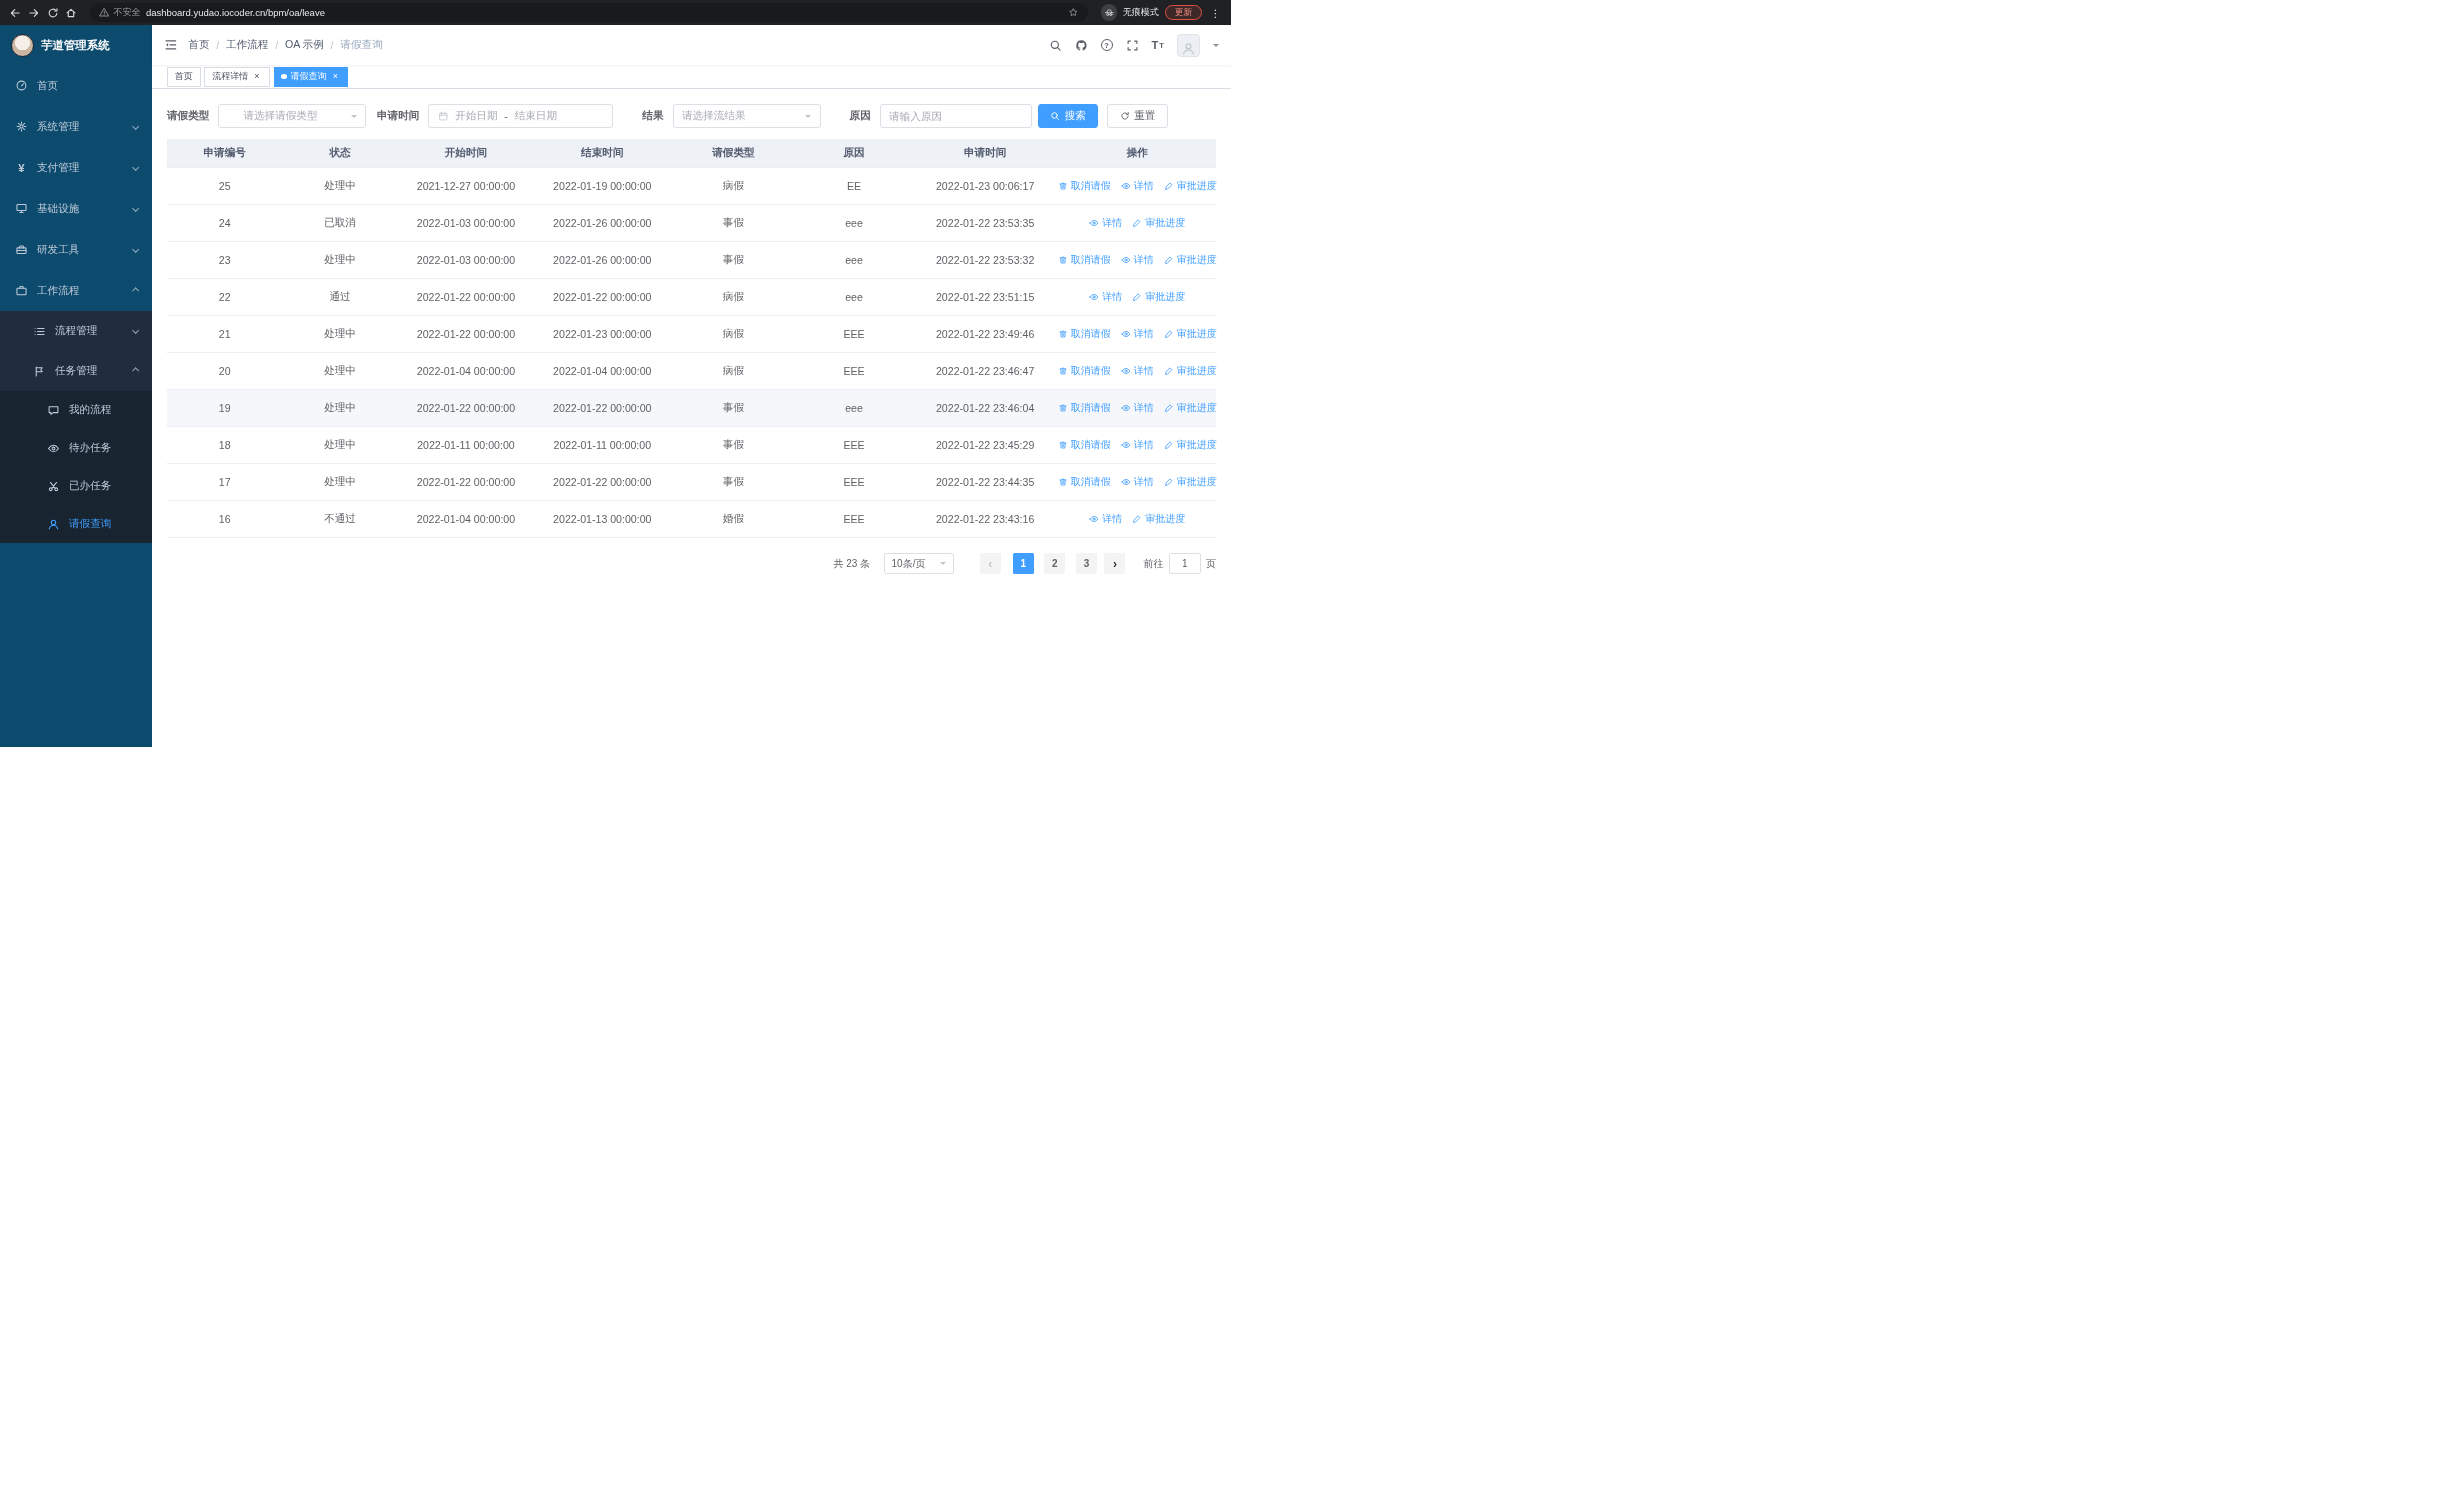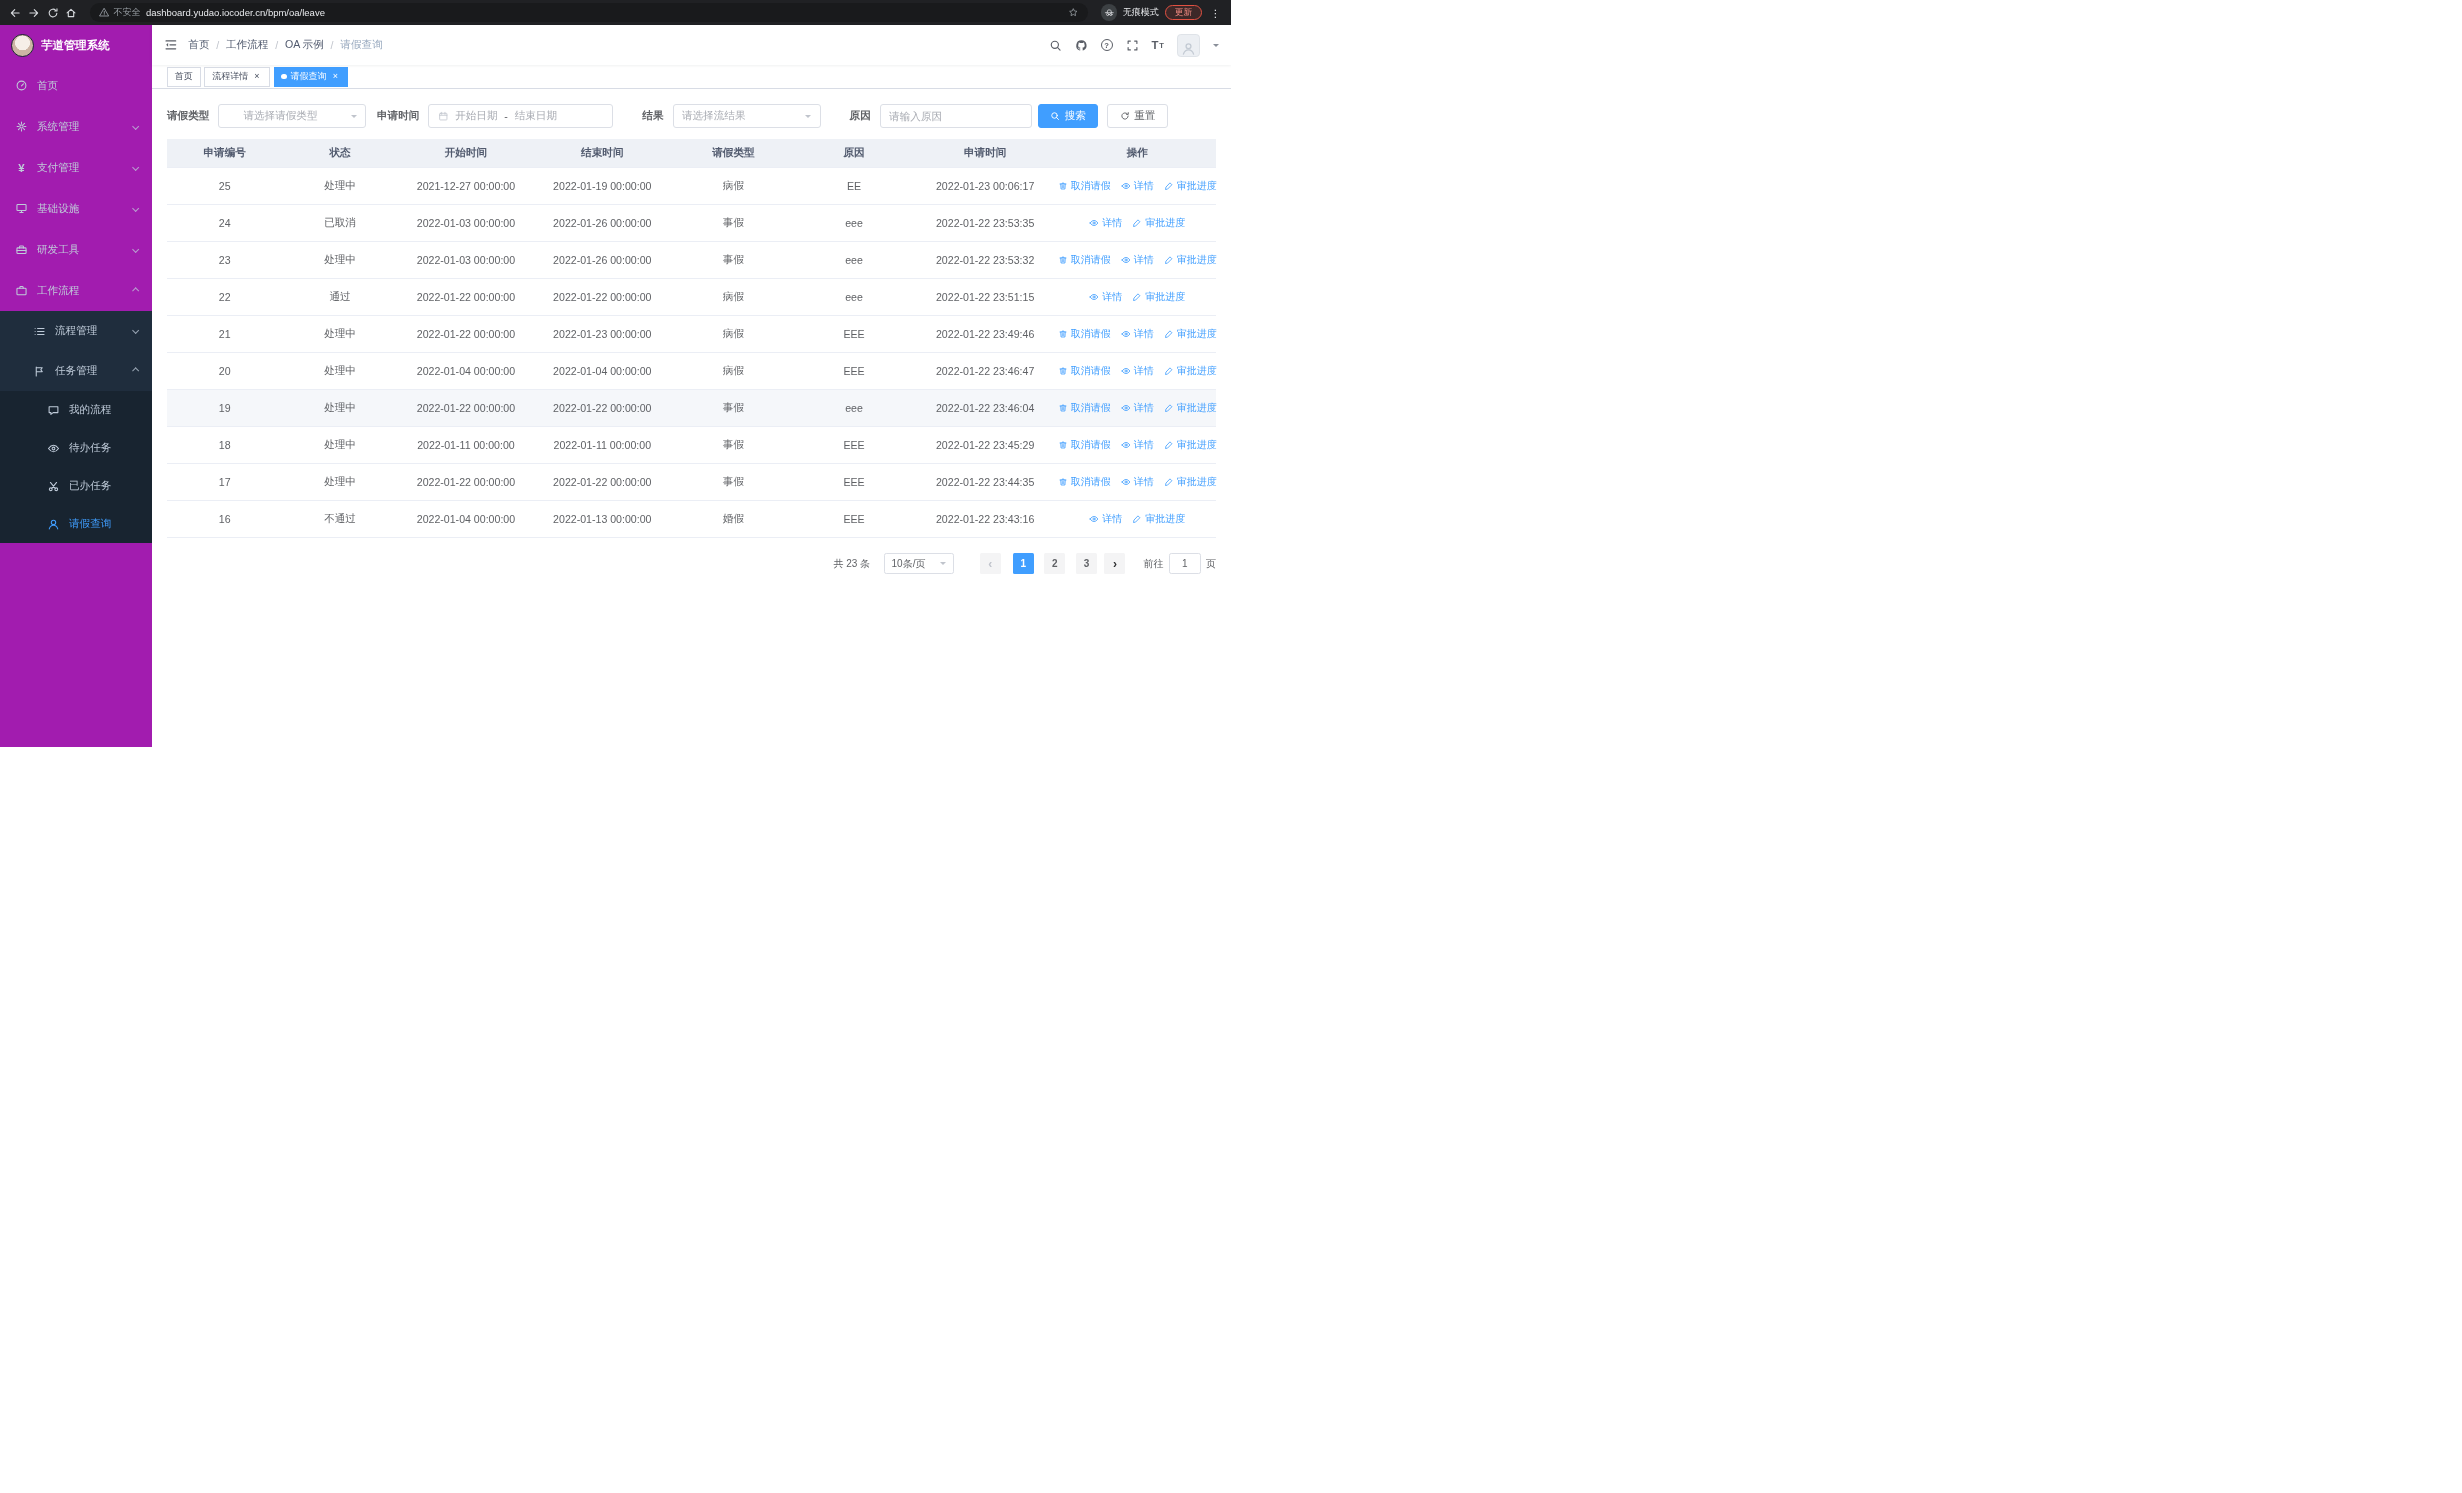--- a/index.html
+++ b/index.html
@@ -20,21 +20,21 @@
   .star { color:#9aa0a6; }
   .star svg { width:10.6px; height:10.6px; stroke:currentColor; fill:none; stroke-width:1.2; stroke-linejoin:round; }
   .incog { display:flex; align-items:center; gap:5.3px; color:#e8eaed; font-size:9px; white-space:nowrap; }
   .incog-circ { width:16.7px; height:16.7px; border-radius:50%; background:#3c4043; display:flex; align-items:center; justify-content:center; color:#dadce0; }
   .incog-circ svg { width:10.6px; height:10.6px; stroke:currentColor; fill:none; stroke-width:1.2; stroke-linecap:round; }
   .update-pill { height:15px; padding:0 8.4px; border-radius:7.6px; background:rgba(226,81,66,.15); border:0.8px solid #e25142; color:#f08a80; font-size:8.7px; display:flex; align-items:center; cursor:pointer; white-space:nowrap; }
   .dots { color:#e8eaed; font-size:10.6px; cursor:pointer; padding:0 1.5px; }
 
   
   .app { flex:1; display:flex; min-height:0; }
-  .sidebar { width:152px; background:#a21caf; flex:none; display:flex; flex-direction:column; }
+  .sidebar { width:152px; background:#0c4a6e; flex:none; display:flex; flex-direction:column; }
   .logo { height:40px; display:flex; align-items:center; gap:7.6px; padding:0 10.6px; flex:none; }
   .logo-avatar { width:23px; height:23px; border-radius:50%; flex:none;
     background:radial-gradient(circle at 50% 38%, #f6efe8 0 44%, #cdb5a4 45% 100%); border:0.8px solid #1f2835; }
   .logo-title { color:#fff; font-size:11.4px; font-weight:700; white-space:nowrap; }
   .menu { flex:1; overflow:hidden; }
   .mi { display:flex; align-items:center; gap:9px; color:#bfcbd9; font-size:10.6px; cursor:pointer; white-space:nowrap; }
   .mi .i { width:13px; height:13px; flex:none; stroke:currentColor; fill:none; stroke-width:1.3; stroke-linecap:round; stroke-linejoin:round; }
   .mi .i.txt { stroke:none; font-size:11.4px; font-weight:700; display:flex; align-items:center; justify-content:center; }
   .l1 { height:41px; padding:0 13.7px 0 15px; }
   .l2 { height:40px; padding:0 13.7px 0 33px; background:#1f2d3d; }

